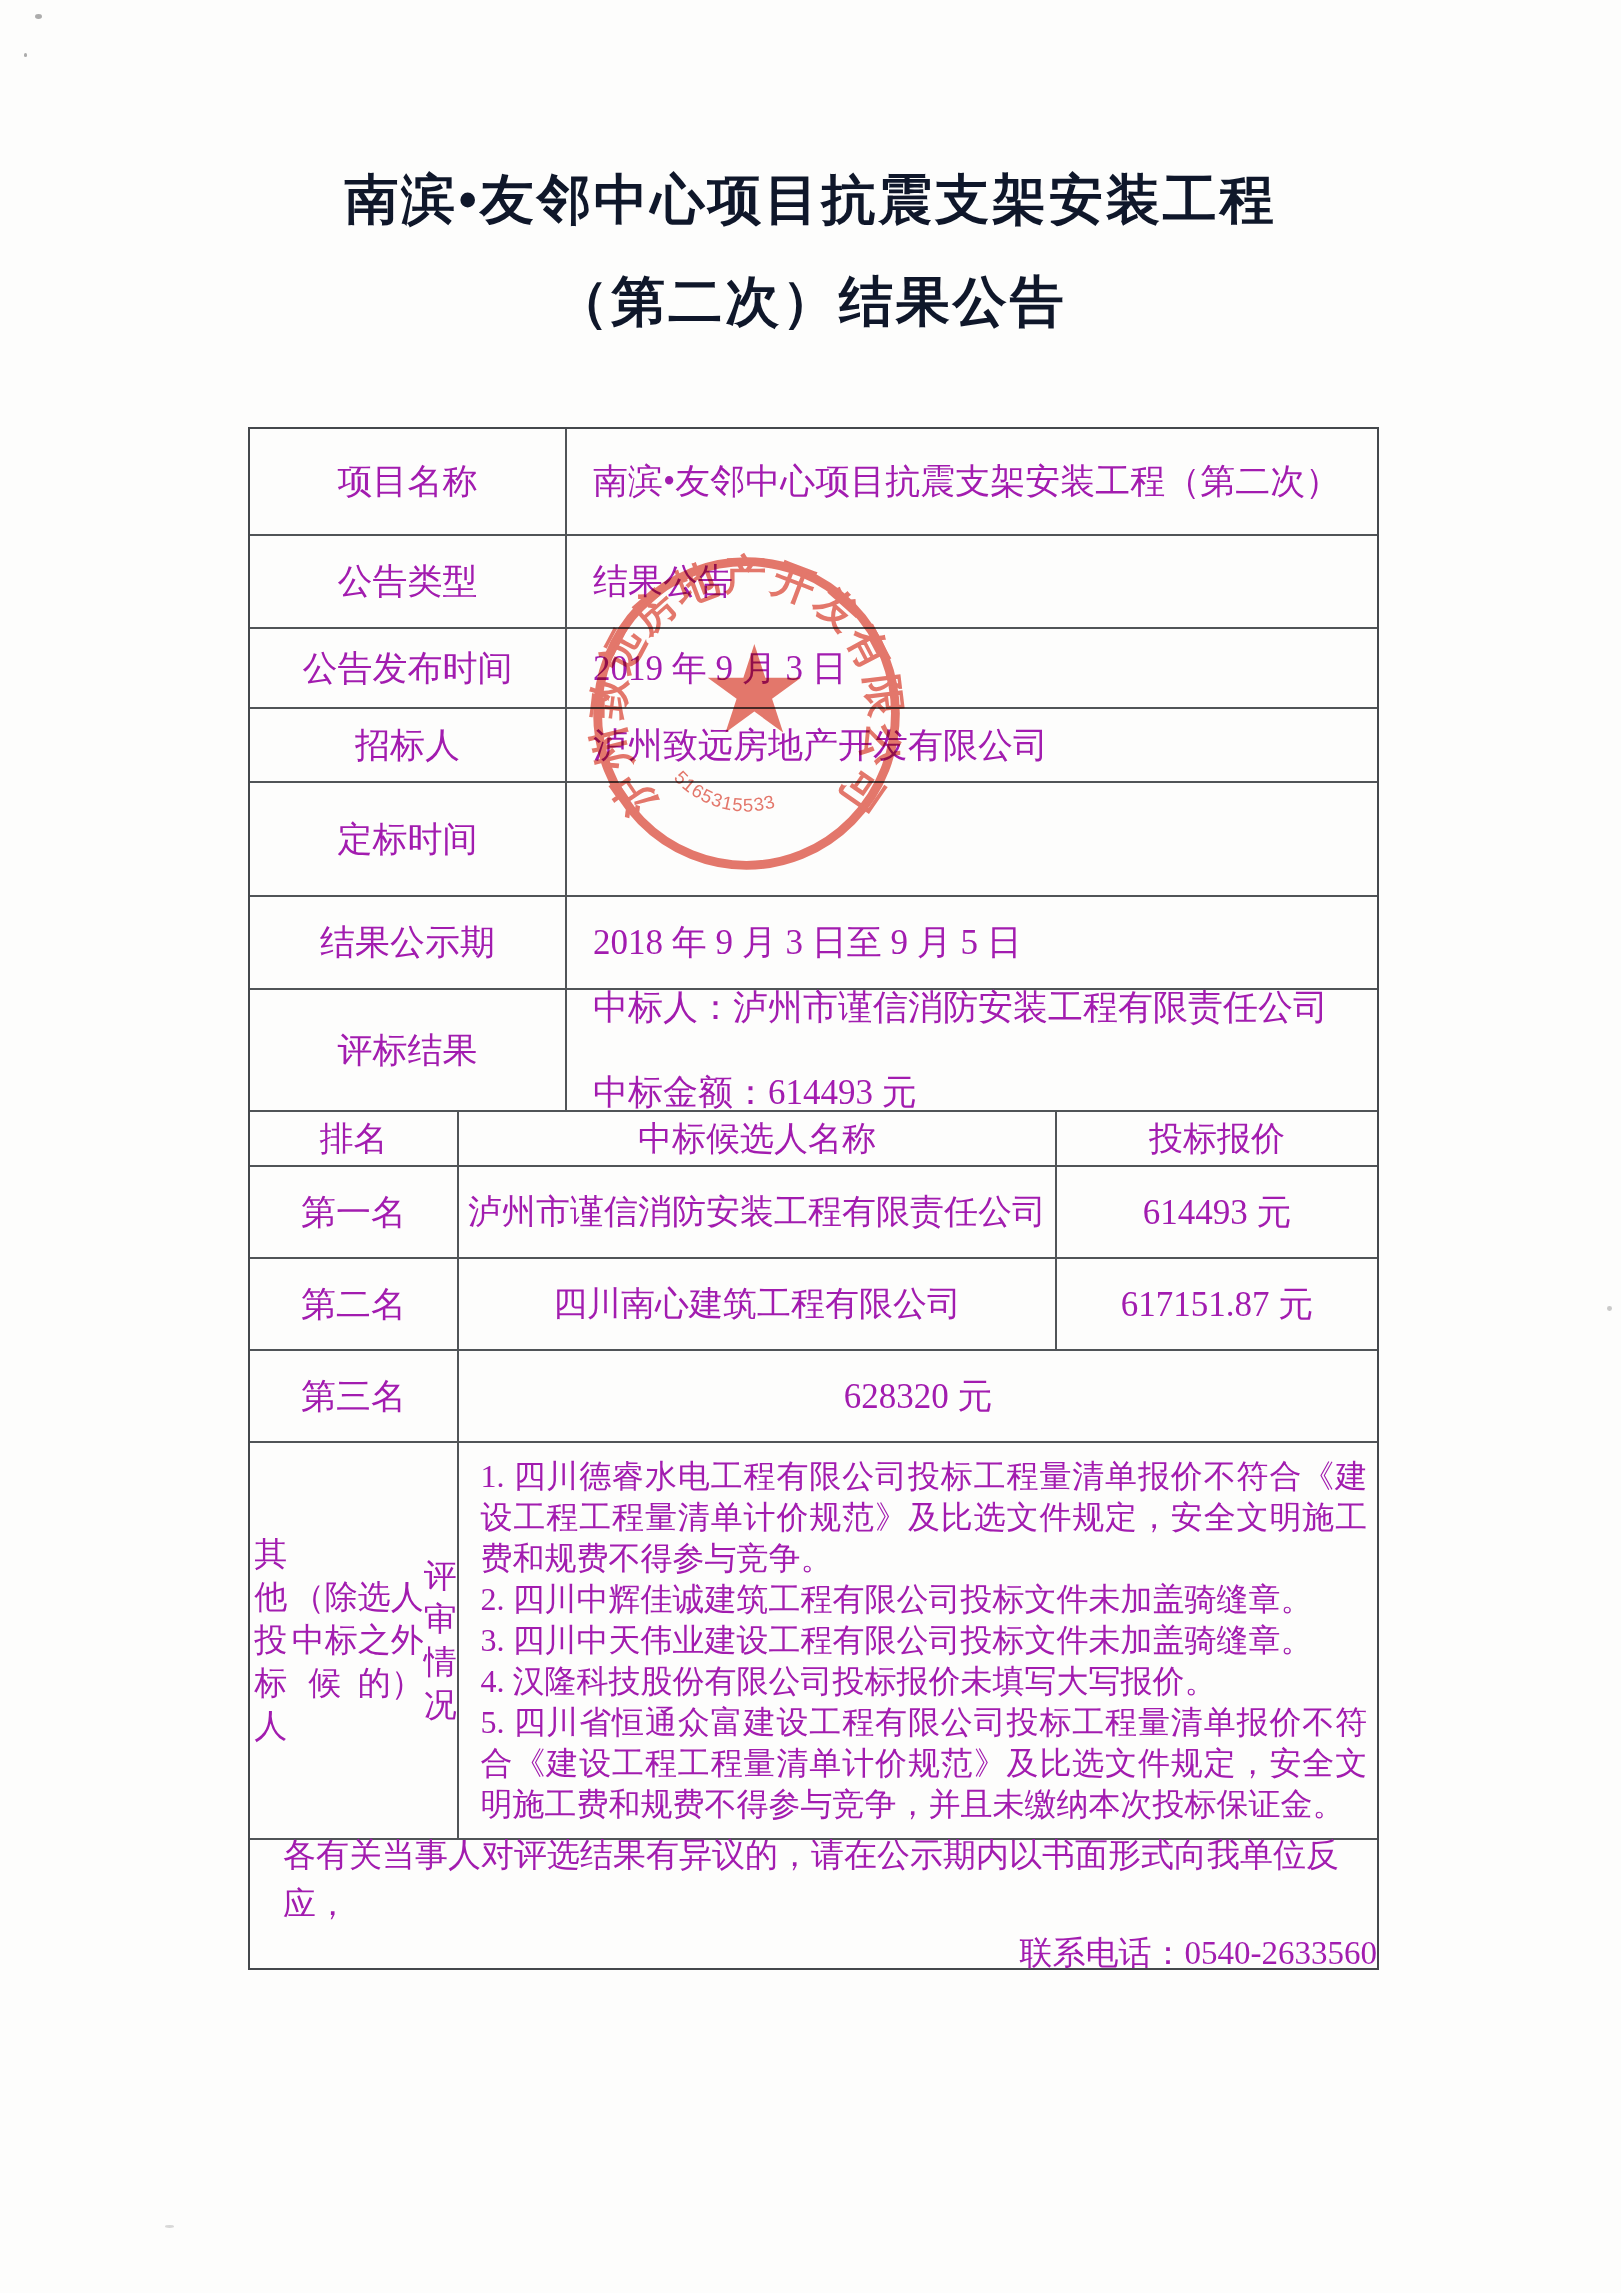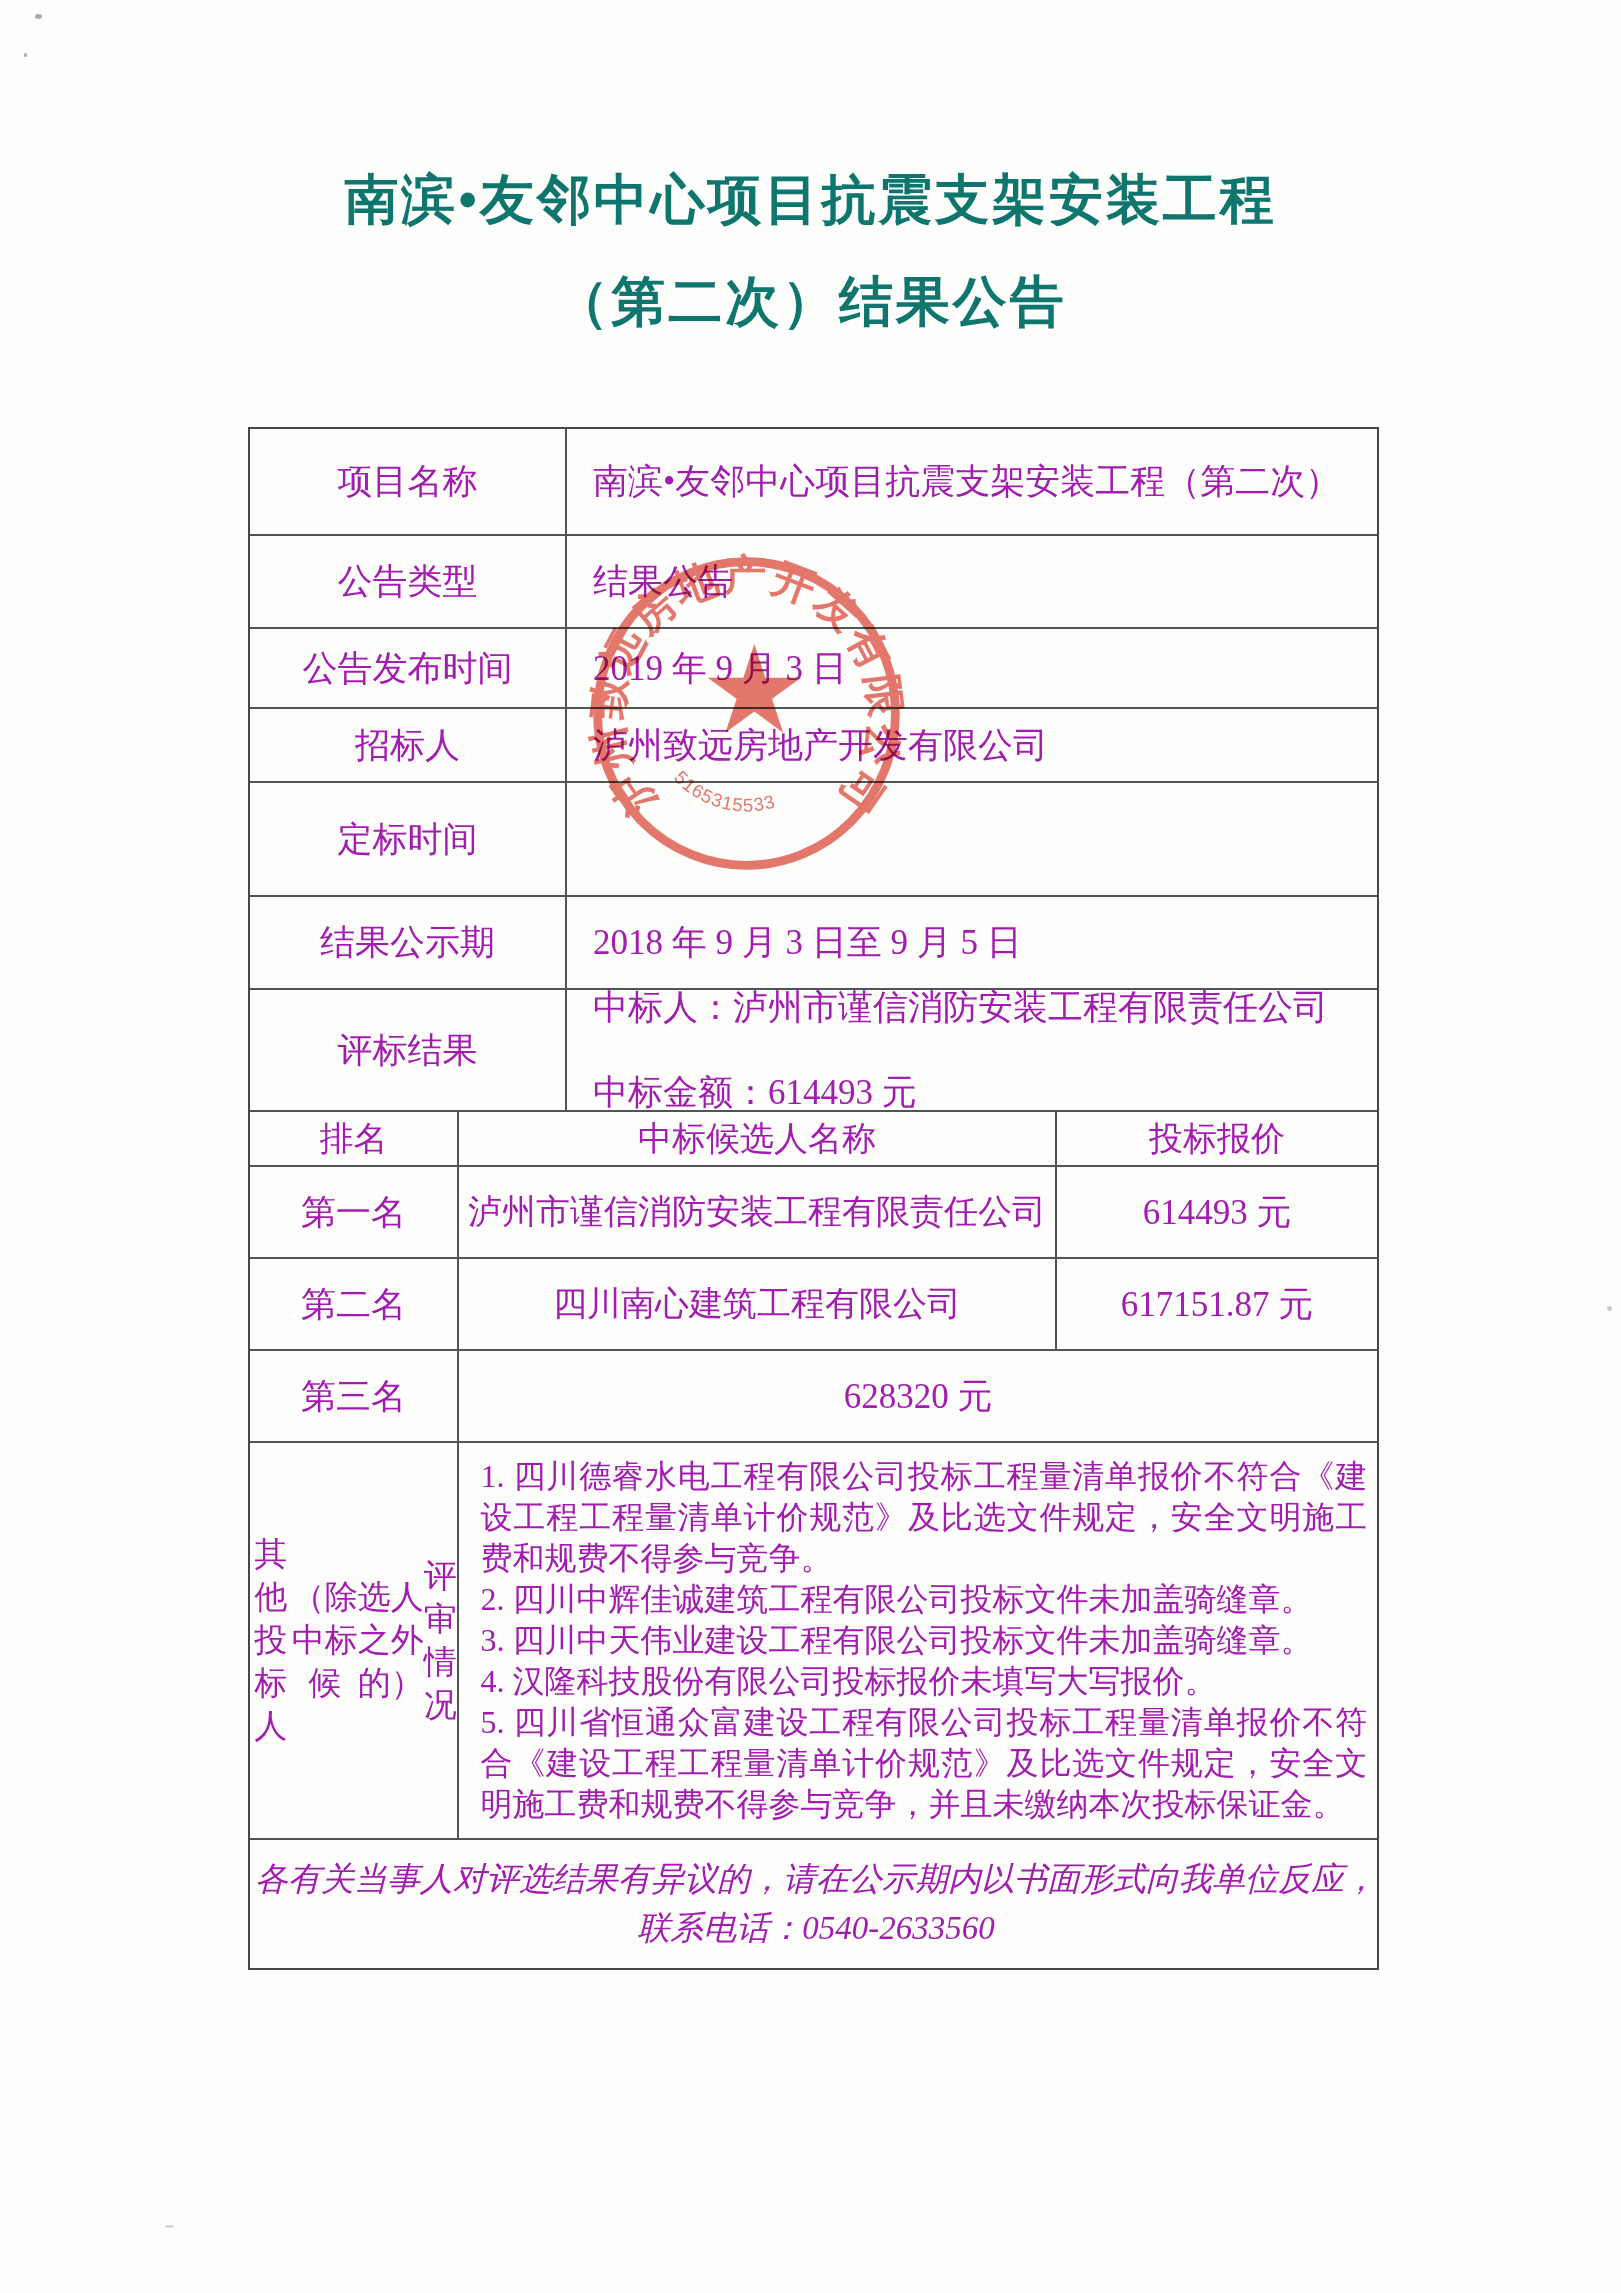--- a/index.html
+++ b/index.html
@@ -13,21 +13,21 @@
     color:#24282c;
   }
   .doc-title{
     position:absolute;
     left:0;top:149px;width:1621px;
     text-align:center;
     font-weight:700;
     font-size:54px;
     letter-spacing:2.9px;
     line-height:102px;
-    color:#0f766e;
+    color:#0f172a;
   }
   .doc-table{
     position:absolute;
     left:248px;top:427px;
     width:1131px;
     border:2.9px solid #44484c;
     box-sizing:border-box;
     background:transparent;
   }
   .trow{
@@ -104,26 +104,25 @@
   .eval-item{
     margin:0;
     font-size:32px;
     line-height:41px;
     text-align:justify;
   }
   
   .cell.footer-cell{
     flex:1;
     flex-direction:column;
-    align-items:center;
-    justify-content:center;
-    padding-left:5px;
+    align-items:flex-end;
+    justify-content:center;
+    padding-left:33px;
     font-size:33px;
     line-height:49px;
-    font-style:italic;
   }
   .stamp{
     position:absolute;
     left:578px;top:543px;
     width:337px;height:341px;
     mix-blend-mode:multiply;
     pointer-events:none;
   }
   .speck{position:absolute;background:#6a6a6a;border-radius:50%;opacity:.55;}
 </style>

